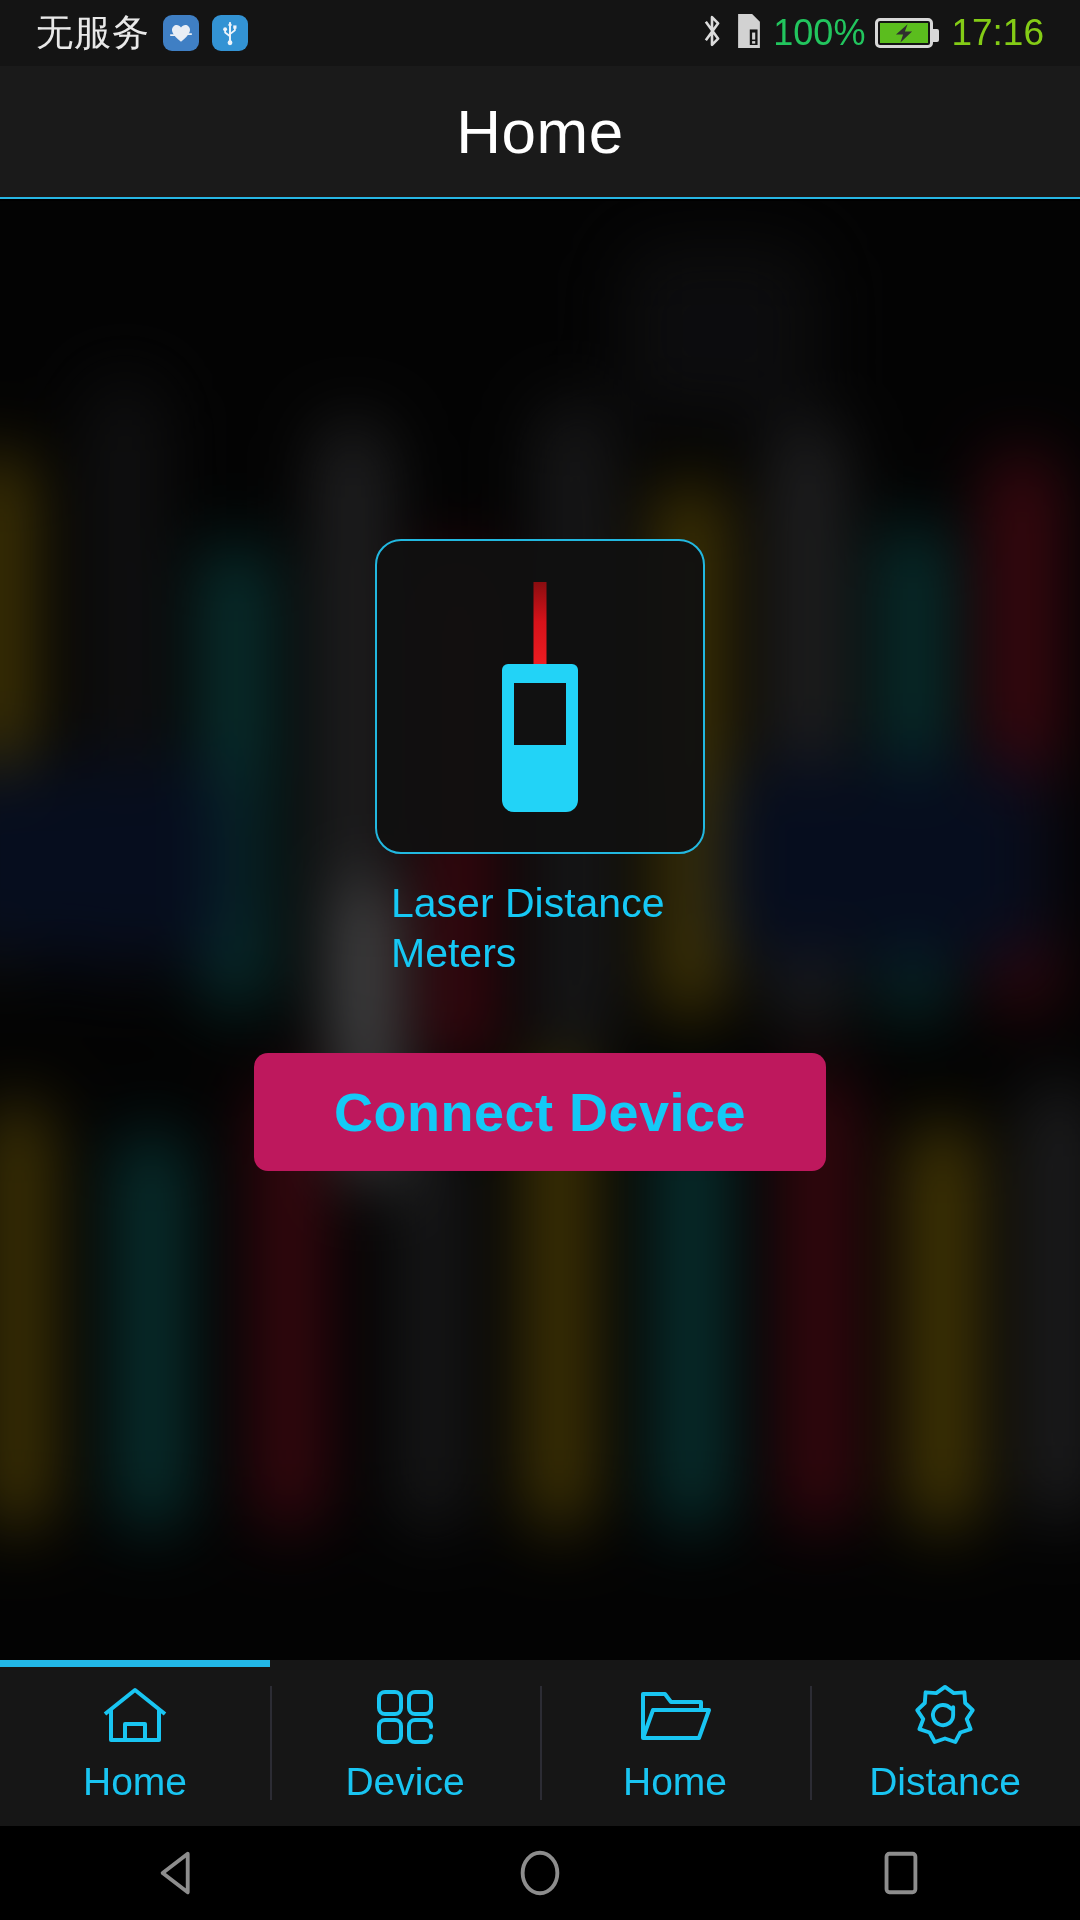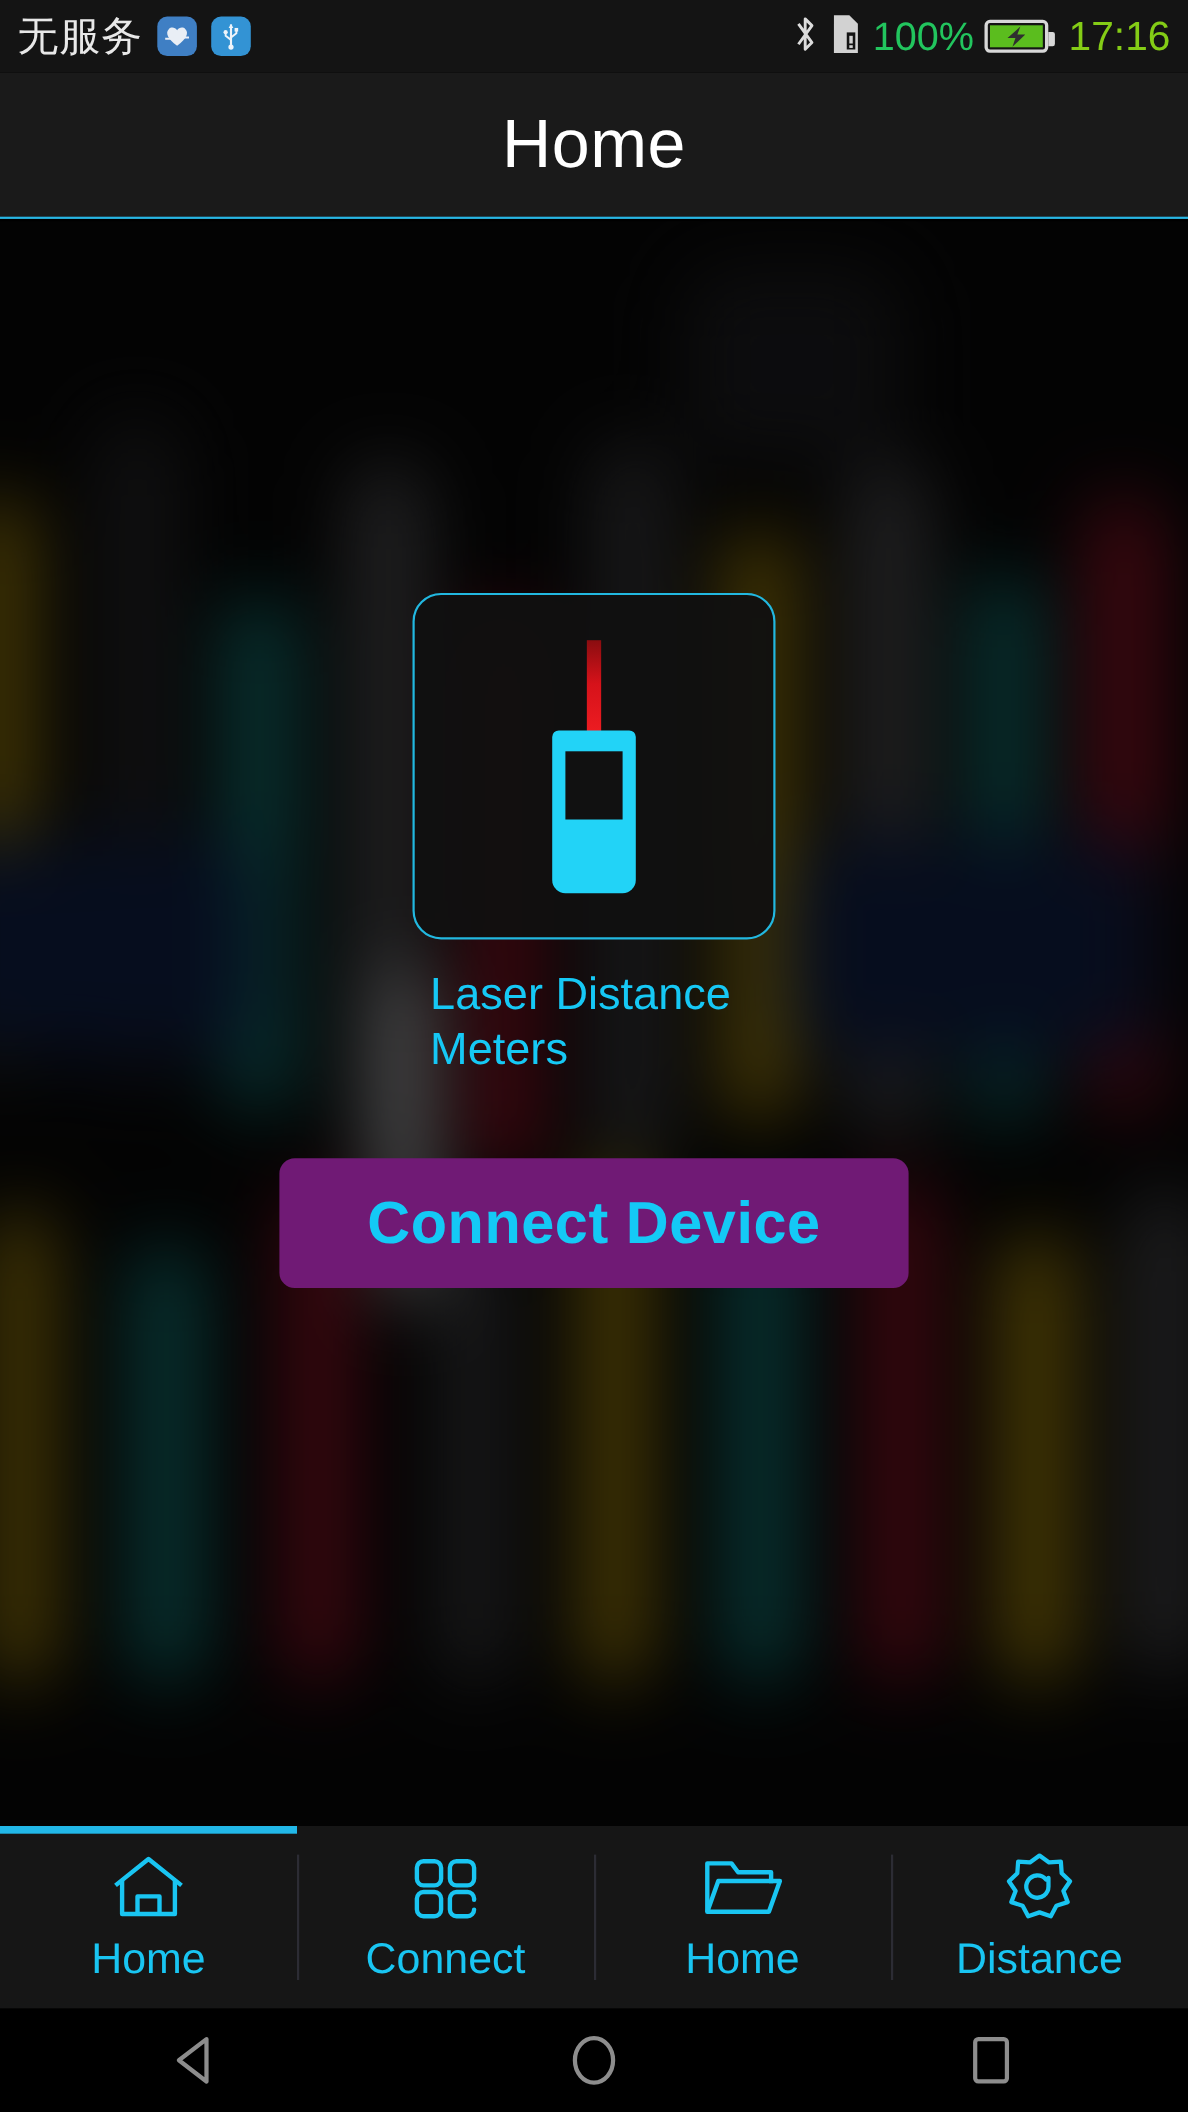--- a/index.html
+++ b/index.html
@@ -9,21 +9,21 @@
     font-family:"Liberation Sans", sans-serif;
     overflow:hidden;
   }
   #screen { position:relative; width:1080px; height:1920px; background:#000; overflow:hidden; }
 
   
   .statusbar{
     position:absolute; top:0; left:0; width:1080px; height:66px;
     background:#141414;
     display:flex; align-items:center;
-    padding:0 16px;
+    padding:0 36px;
     z-index:20;
   }
   .sb-left{ display:flex; align-items:center; gap:13px; }
   .sb-carrier{ color:#e8e8e8; font-size:37px; letter-spacing:1px; }
   .sb-app-ico{
     width:36px; height:36px; border-radius:9px;
     display:flex; align-items:center; justify-content:center;
     position:relative;
   }
   .sb-app-ico.health{ background:#3f7fc4; }
@@ -117,21 +117,21 @@
     width:42px; height:42px; border-radius:50%; background:#111111;
   }
   .mm-dial::after{
     content:""; position:absolute; left:50%; transform:translateX(-50%); top:0;
     width:5px; height:42px; background:#22d3f7;
   }
 
   .connect-wrap{ position:absolute; top:852px; left:0; width:1080px; display:flex; justify-content:center; }
   .connect-btn{
     width:572px; height:118px;
-    background:#701a75; border:none; border-radius:14px;
+    background:#be185d; border:none; border-radius:14px;
     color:#14c9f6; font-size:54px; font-weight:bold;
     font-family:"Liberation Sans", sans-serif;
     display:flex; align-items:center; justify-content:center;
     letter-spacing:0.5px;
   }
 
   
   .tabbar{
     position:absolute; top:1660px; left:0; width:1080px; height:166px;
     background:#161616; display:flex; z-index:12;
@@ -284,21 +284,21 @@
 
     <div class="tab">
       <span class="tab-ico">
         <svg width="66" height="64" viewBox="0 0 32 32">
           <rect x="3" y="4" width="11" height="11" rx="3" stroke="#19c5f2" stroke-width="2" fill="none"></rect>
           <rect x="18" y="4" width="11" height="11" rx="3" stroke="#19c5f2" stroke-width="2" fill="none"></rect>
           <rect x="3" y="18" width="11" height="11" rx="3" stroke="#19c5f2" stroke-width="2" fill="none"></rect>
           <path d="M29 21.5 V21 a3 3 0 0 0 -3 -3 h-5 a3 3 0 0 0 -3 3 v5 a3 3 0 0 0 3 3 h5 a3 3 0 0 0 3 -3" stroke="#19c5f2" stroke-width="2" fill="none" stroke-linecap="round"></path>
         </svg>
       </span>
-      <span class="tab-label">Connect</span>
+      <span class="tab-label">Device</span>
     </div>
 
     <div class="tab">
       <span class="tab-ico">
         <svg width="72" height="62" viewBox="0 0 36 30">
           <path d="M2 26 V4 H13 L16 8 H31 V13" stroke="#19c5f2" stroke-width="2" fill="none" stroke-linejoin="round"></path>
           <path d="M2 26 L7 12 H35 L30 26 Z" stroke="#19c5f2" stroke-width="2" fill="none" stroke-linejoin="round"></path>
         </svg>
       </span>
       <span class="tab-label">Home</span>

